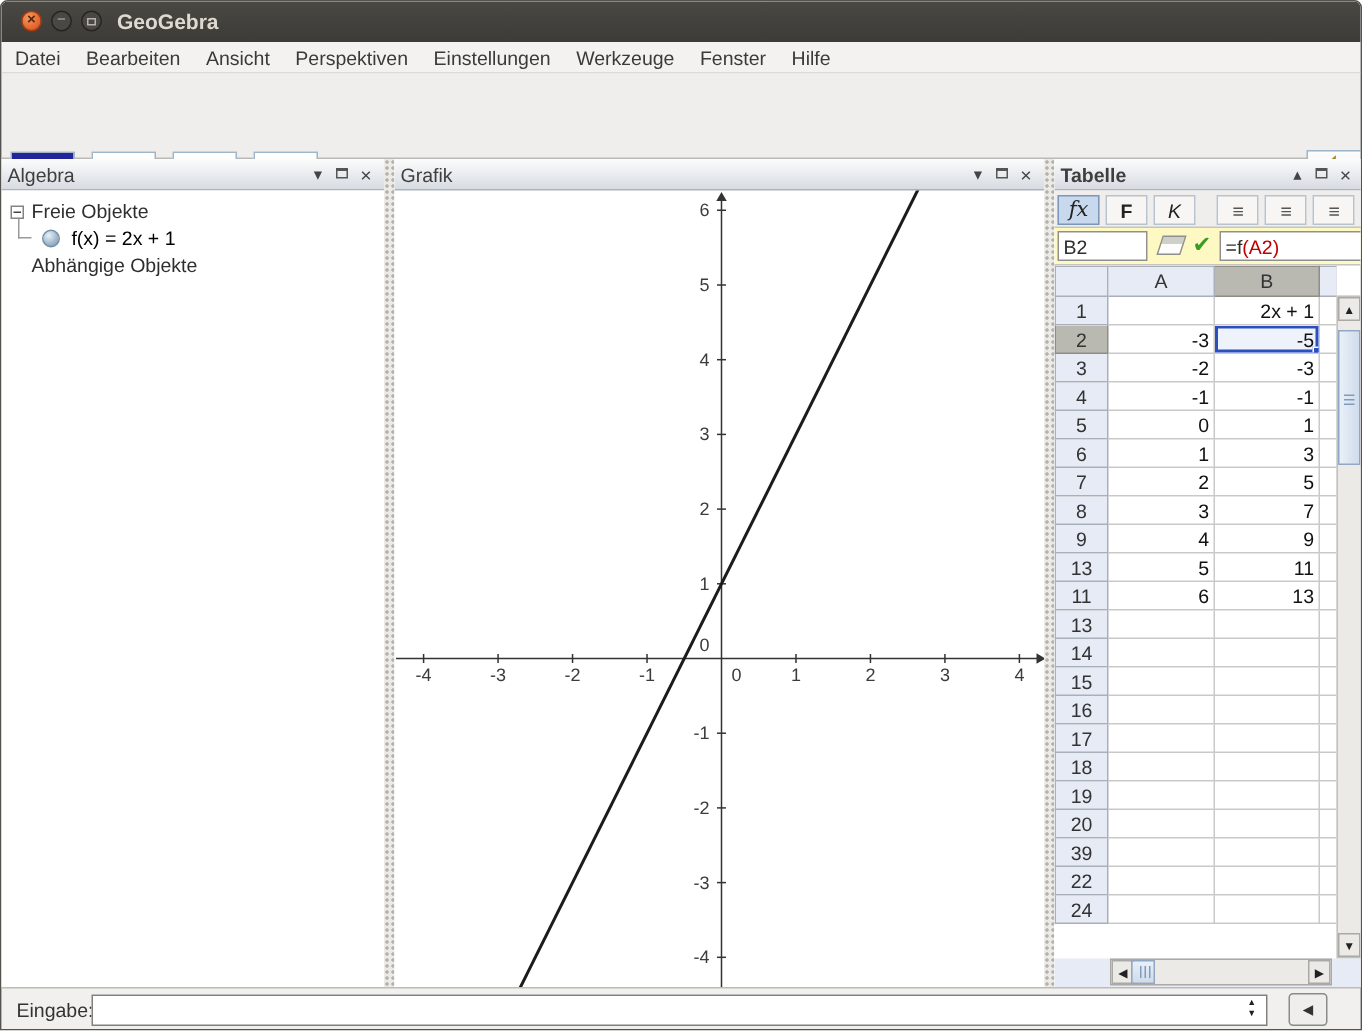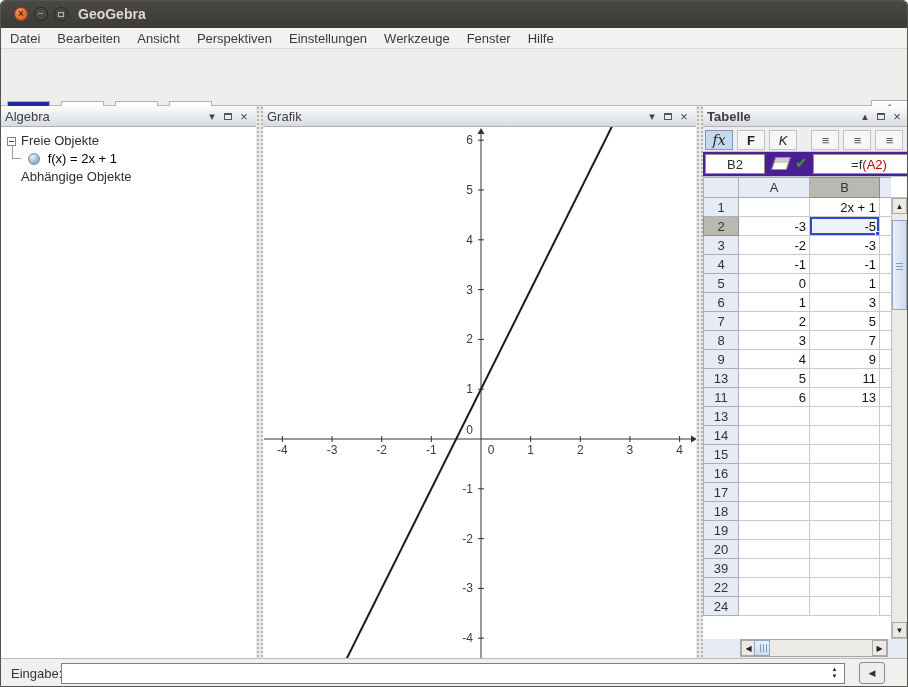--- a/index.html
+++ b/index.html
@@ -75,22 +75,22 @@
   .gfx-body svg text { font-family:"Liberation Sans","DejaVu Sans",sans-serif; font-size:12px; fill:#3c3c3c; }
 
   
   .ssty { position:absolute; left:0; top:21px; right:0; height:25px; background:#efeeec;
     border-bottom:1px solid #c6c4c0; }
   .sbtn { position:absolute; top:3px; height:20px; width:28px; background:#f7f6f5;
     border:1px solid #b7c3cf; display:flex; align-items:center; justify-content:center; color:#222; }
   .sbtn.sel { background:#c8d9ee; border-color:#7a96b8; }
   .fx { font-family:"DejaVu Serif",serif; font-style:italic; font-size:14px; }
   .alignlines { font-size:13px; color:#555; letter-spacing:-1px; }
-  .sformula { position:absolute; left:0; top:46px; right:0; height:25px; background:#4c1d95;
-    border-bottom:1px solid #c6c4c0;text-align:center; }
+  .sformula { position:absolute; left:0; top:46px; right:0; height:25px; background:#fef9c3;
+    border-bottom:1px solid #c6c4c0; }
   .cellref { position:absolute; left:2px; top:2px; width:60px; height:20px; background:#fff;
     border:1px solid #909090; padding:2px 3px; }
   .eraser { position:absolute; left:70px; top:5px; width:16px; height:13px;
     background:linear-gradient(#cfcfcb 45%,#fdfdfb 45%); border:1px solid #8f8f8b; transform:skewX(-18deg); }
   .chk { position:absolute; left:92px; top:2px; color:#3a9d23; font-weight:bold; font-size:15px; }
   .fmla { position:absolute; left:110px; top:2px; width:112px; height:20px; background:#fff;
     border:1px solid #909090; padding:2px 3px; white-space:nowrap; }
   .fmla .red { color:#c00000; }
 
   .gridwrap { position:absolute; left:0; top:71px; width:188px; height:462px; overflow:hidden; background:#fff; }

